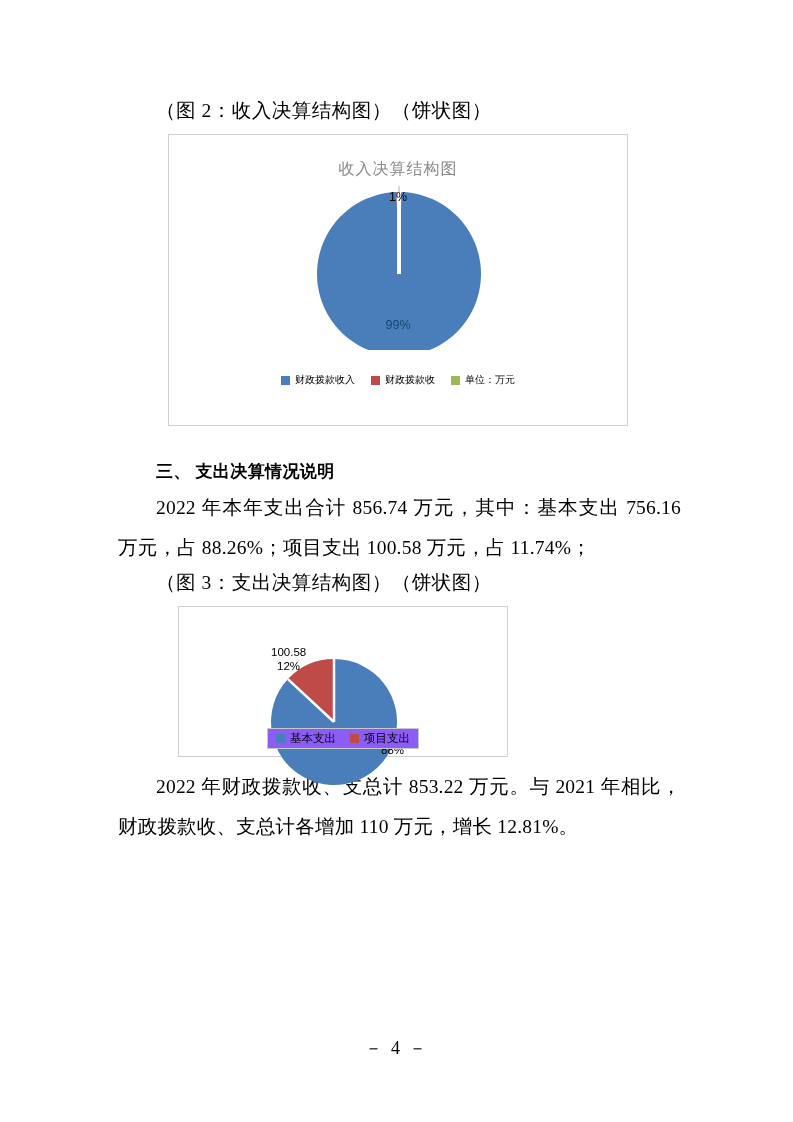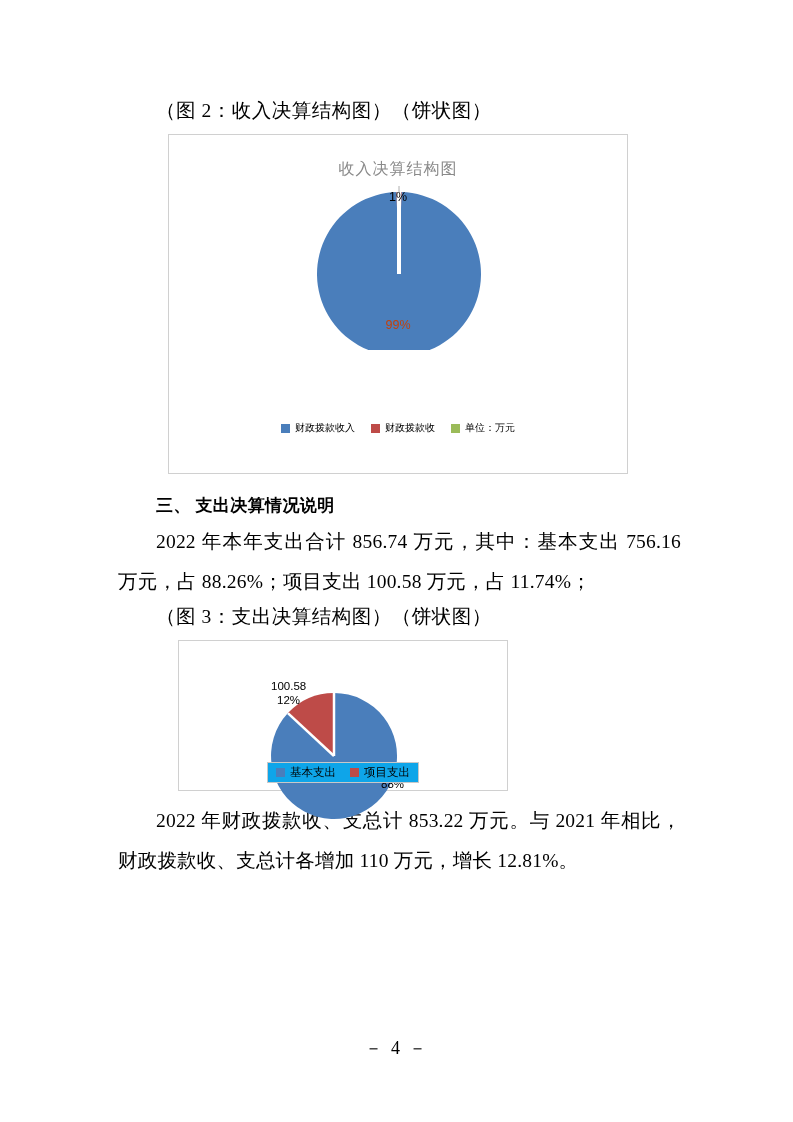--- a/index.html
+++ b/index.html
@@ -55,22 +55,22 @@
 
   
   .chart-box {
     border: 1px solid #d0d0d0;
     box-sizing: border-box;
     position: relative;
     background: #ffffff;
   }
   .chart-box.chart2 {
     width: 460px;
-    height: 340px;
-    margin: 4px 0 6px 50px;
+    height: 292px;
+    margin: 4px 0 20px 50px;
   }
   .chart-box.chart3 {
     width: 330px;
     height: 151px;
     margin: 6px 0 6px 60px;
   }
   .chart-title {
     text-align: center;
     color: #8a8a8a;
     font-size: 16px;
@@ -85,21 +85,21 @@
     width: 100%;
   }
   .pie-label {
     position: absolute;
     font-family: "Liberation Sans", sans-serif;
     color: #000;
     white-space: nowrap;
     text-align: center;
   }
   .pie-label.white {
-    color: #c2410c;
+    color: #0c4a6e;
   }
 
   
   .legend {
     display: flex;
     justify-content: center;
     align-items: center;
     gap: 16px;
     font-family: "Liberation Sans", sans-serif;
   }
@@ -125,21 +125,21 @@
   .legend3 {
     position: absolute;
     left: 0; right: 0;
     bottom: 7px;
   }
   .legend3-inner {
     display: inline-flex;
     gap: 14px;
     padding: 2px 8px;
     border: 1px solid #c8c8c8;
-    background: #0ea5e9;
+    background: #8b5cf6;
   }
   .legend3-center {
     display: flex;
     justify-content: center;
   }
 
   
   .page-number {
     position: absolute;
     left: 0;

